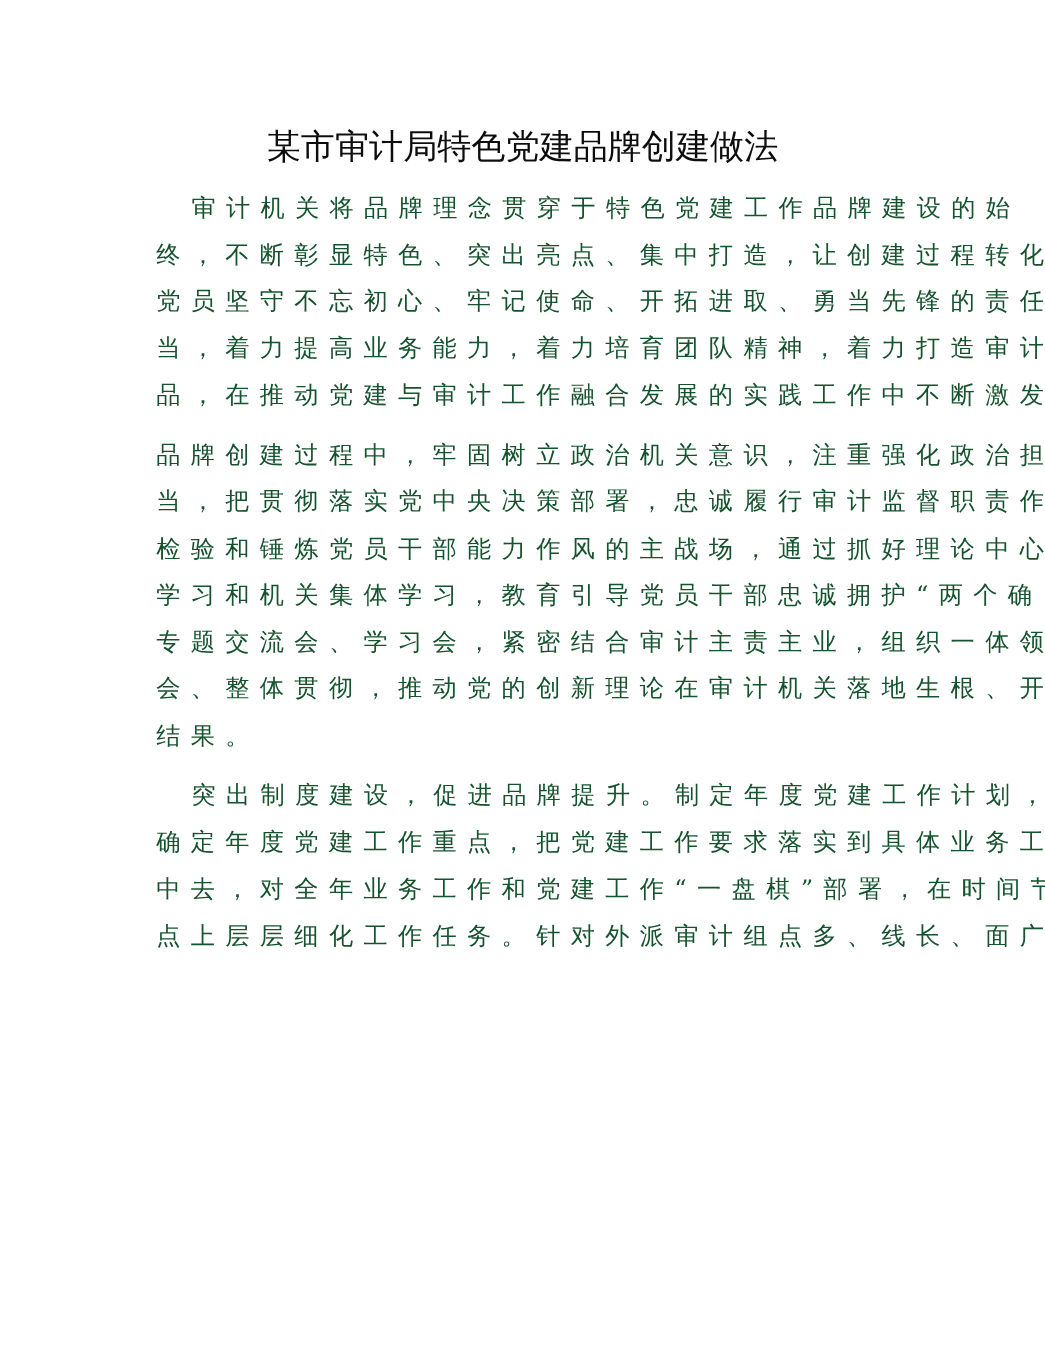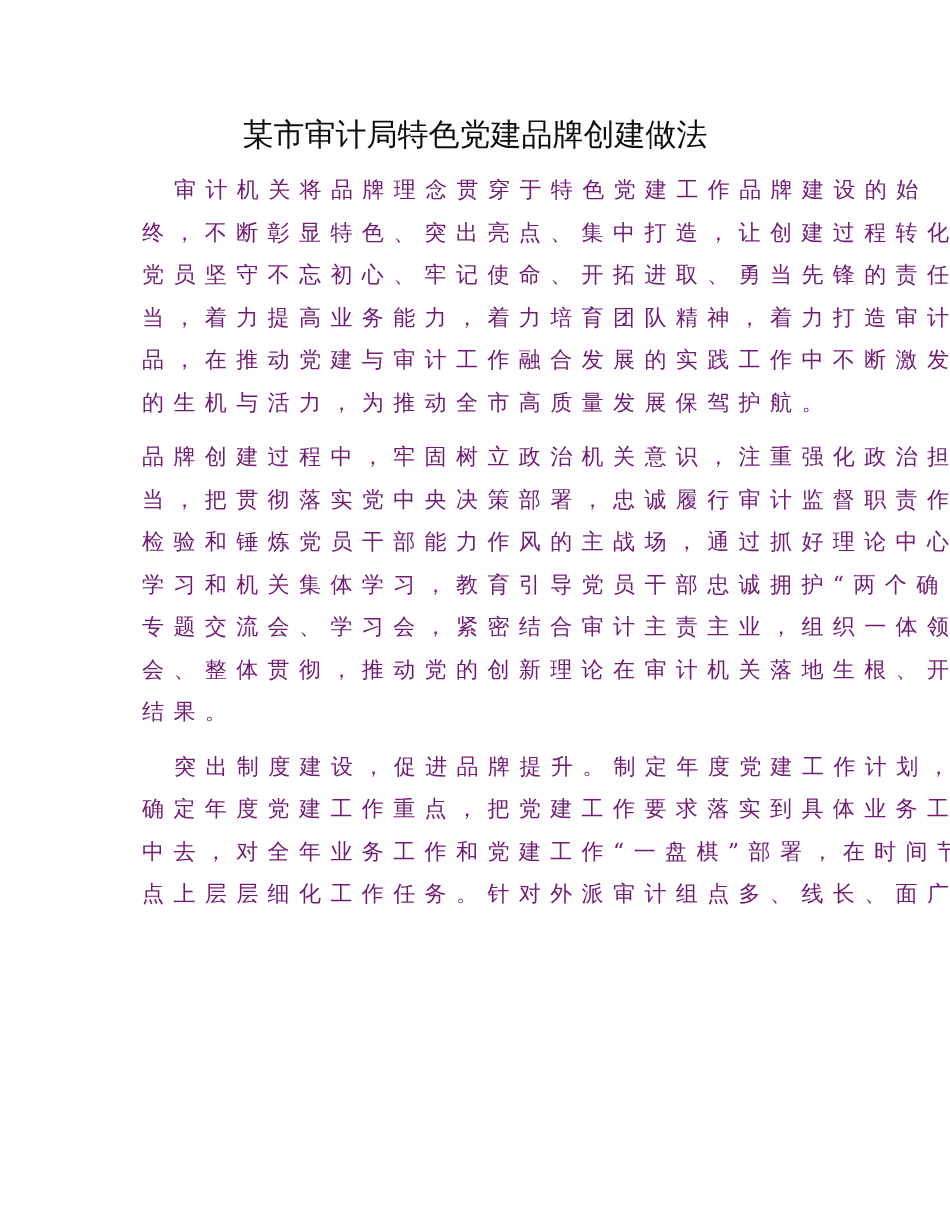--- a/index.html
+++ b/index.html
@@ -36,21 +36,21 @@
       letter-spacing: 0px;
       margin: 0;
     }
     .body {
       position: absolute;
       left: 142px;
       top: 169px;
       width: 668px;
       font-family: "DejaVu Serif", "Liberation Serif", serif;
       font-size: 22px;
-      color: #701a75;
+      color: #14532d;
     }
     .para {
       margin: 0 0 12px 0;
       line-height: 42.5px;
       text-indent: 32px;
       letter-spacing: 9.4px;
       text-align: justify;
       word-break: break-all;
     }
     .line {
@@ -65,21 +65,20 @@
 <div class="page">
   <h1 class="title">某市审计局特色党建品牌创建做法</h1>
 
   <div class="body">
     <p class="para">
       <span class="line">审计机关将品牌理念贯穿于特色党建工作品牌建设的始</span>
       <span class="line" style="text-indent:0">终，不断彰显特色、突出亮点、集中打造，让创建过程转化为</span>
       <span class="line" style="text-indent:0">党员坚守不忘初心、牢记使命、开拓进取、勇当先锋的责任担</span>
       <span class="line" style="text-indent:0">当，着力提高业务能力，着力培育团队精神，着力打造审计精</span>
       <span class="line" style="text-indent:0">品，在推动党建与审计工作融合发展的实践工作中不断激发新</span>
-      <span class="line" style="text-indent:0">的生机与活力，为推动全市高质量发展保驾护航。</span>
     </p>
 
     <p class="para">
       <span class="line" style="text-indent:0">品牌创建过程中，牢固树立政治机关意识，注重强化政治担</span>
       <span class="line" style="text-indent:0">当，把贯彻落实党中央决策部署，忠诚履行审计监督职责作为</span>
       <span class="line" style="text-indent:0">检验和锤炼党员干部能力作风的主战场，通过抓好理论中心组</span>
       <span class="line" style="text-indent:0">学习和机关集体学习，教育引导党员干部忠诚拥护“两个确</span>
       <span class="line" style="text-indent:0">专题交流会、学习会，紧密结合审计主责主业，组织一体领</span>
       <span class="line" style="text-indent:0">会、整体贯彻，推动党的创新理论在审计机关落地生根、开花</span>
       <span class="line" style="text-indent:0">结果。</span>

